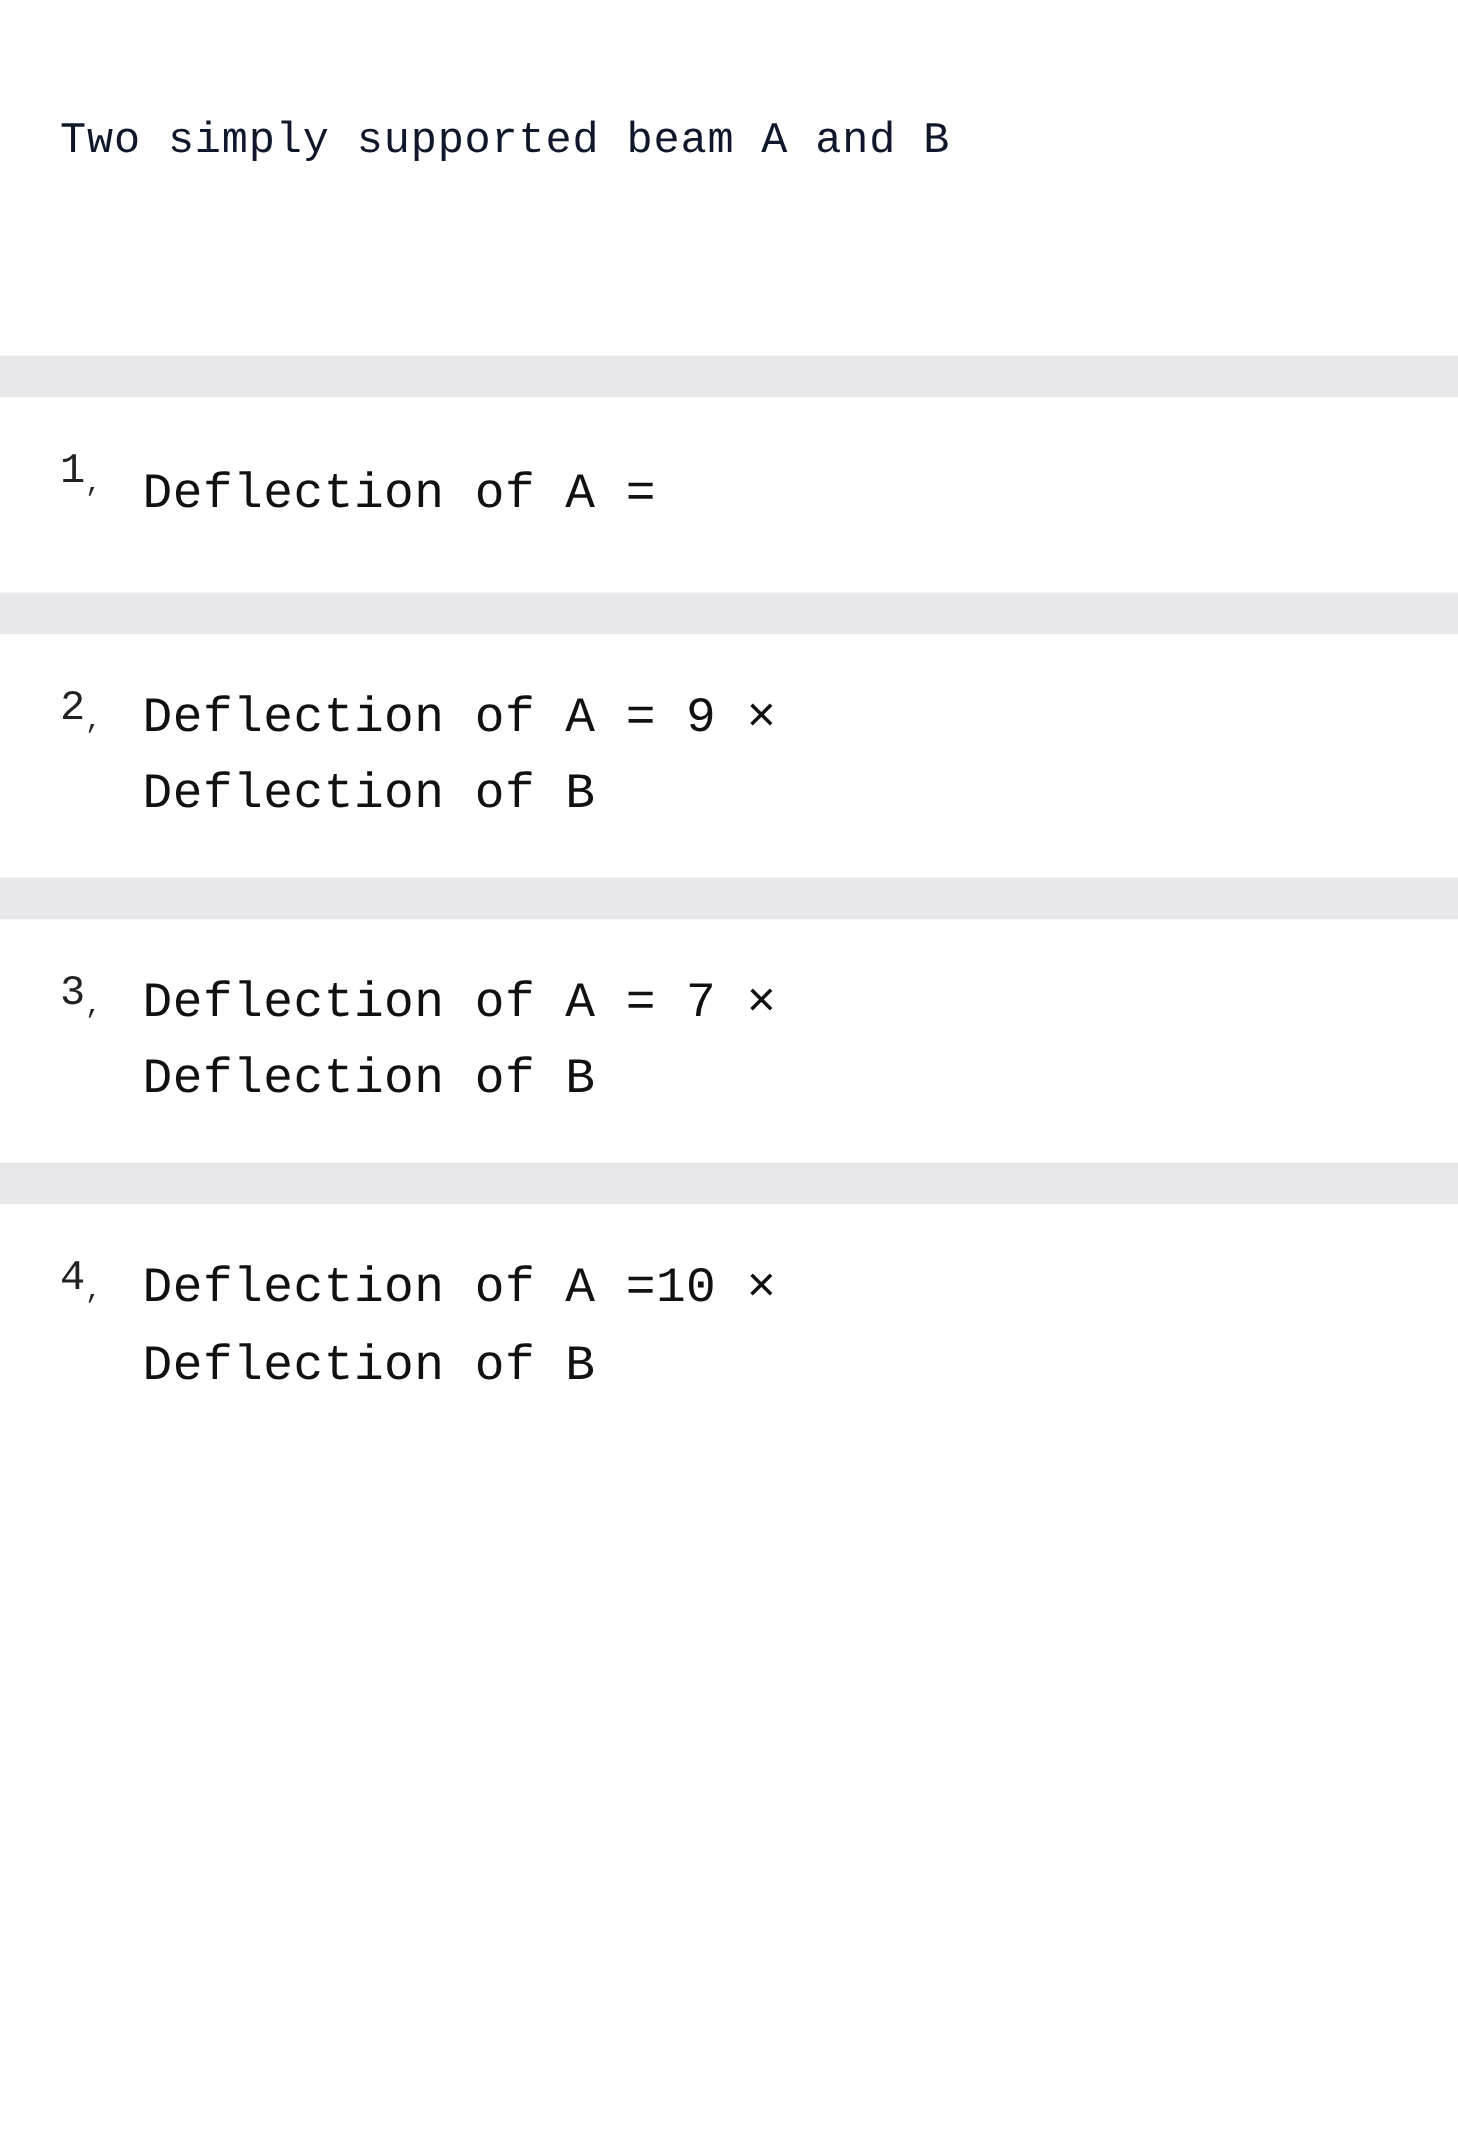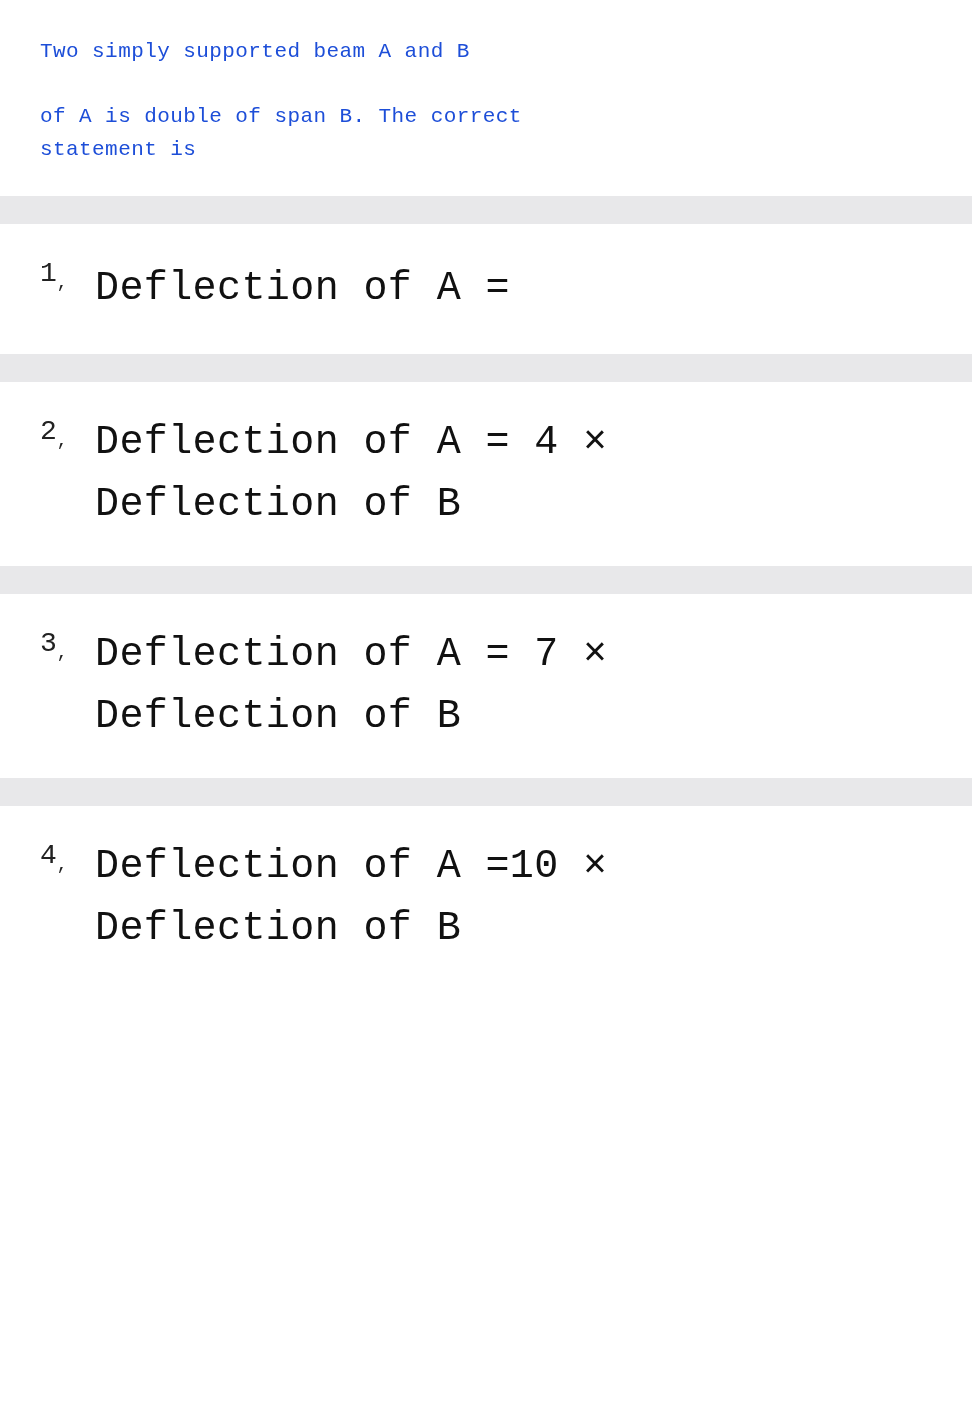--- a/index.html
+++ b/index.html
@@ -23,24 +23,25 @@
       flex-direction: column;
     }
 
     .question-section {
       padding: 36px 40px 30px 40px;
       background: #ffffff;
     }
 
     .question-text {
       font-family: 'Courier New', Courier, monospace;
-      font-size: 21px;
+      font-size: 29px;
       line-height: 1.55;
-      color: #1d4ed8;
+      color: #0f172a;
       letter-spacing: 0.02em;
+      margin-top: 36px;
     }
 
     .divider-gray {
       height: 28px;
       background: #e8e8ea;
       width: 100%;
     }
 
     .option-row {
       display: flex;
@@ -56,60 +57,59 @@
       font-size: 28px;
       color: #222222;
       min-width: 55px;
       align-self: flex-start;
       padding-top: 4px;
       vertical-align: top;
     }
 
     .option-content {
       font-family: 'Courier New', Courier, monospace;
-      font-size: 40px;
+      font-size: 33px;
       line-height: 1.55;
       color: #111111;
       letter-spacing: 0.01em;
     }
 
     .sub-number {
       font-size: 18px;
       vertical-align: sub;
     }
   </style>
 </head>
 <body>
 
 <div class="page-container">
 
   <div class="question-section">
     <div class="question-text">
       <span>Two simply supported beam A and B</span><br>
       <br>
-      <span>of A is double of span B. The correct</span><br>
-      <span>statement is</span>
+      <br>
     </div>
   </div>
 
   <div class="divider-gray"></div>
 
   <div class="option-row">
     <span class="option-number">1<span class="sub-number">,</span></span>
     <div class="option-content">
       <span>Deflection of A =</span><br>
     </div>
   </div>
 
   <div class="divider-gray"></div>
 
   <div class="option-row">
     <span class="option-number">2<span class="sub-number">,</span></span>
     <div class="option-content">
-      <span>Deflection of A = 4 ×</span><br>
+      <span>Deflection of A = 9 ×</span><br>
       <span>Deflection of B</span>
     </div>
   </div>
 
   <div class="divider-gray"></div>
 
   <div class="option-row">
     <span class="option-number">3<span class="sub-number">,</span></span>
     <div class="option-content">
       <span>Deflection of A = 7 ×</span><br>

